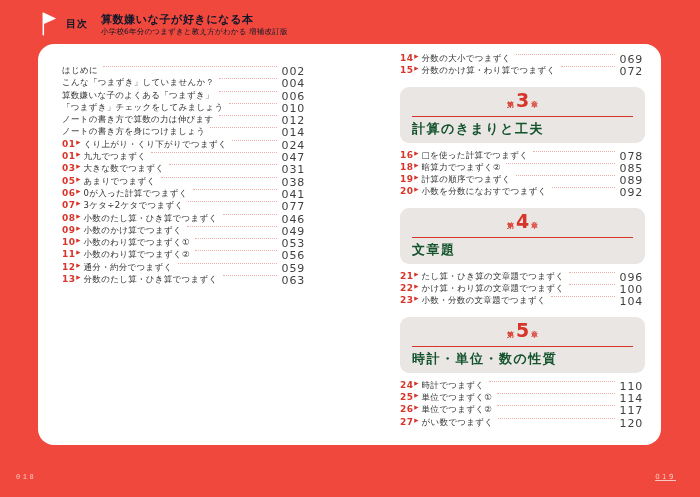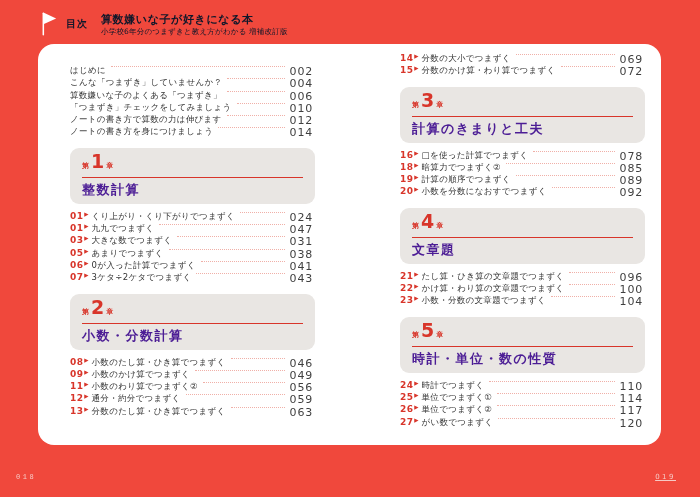--- a/index.html
+++ b/index.html
@@ -18,41 +18,41 @@
   .titles { margin:2px 0 0 13px; }
   .book-title { font-size:11px; font-weight:bold; letter-spacing:0.6px; }
   .book-subtitle { font-size:7.5px; margin-top:0; letter-spacing:0.2px; }
 
   
   .sheet {
     position:absolute; left:38px; top:44px; width:623px; height:401px;
     background:#ffffff; border-radius:16px;
   }
   .col { position:absolute; width:243px; }
-  .col-left  { left:32px;  top:21px; }
+  .col-left  { left:24px;  top:21px; }
   .col-right { left:362px; top:9px; }
 
   
   .row { display:flex; height:12.3px; font-size:8.5px; color:var(--text-dark,#333); white-space:nowrap; }
   .row .no { color:var(--accent-red,#d8352a); font-weight:bold; font-size:9px; letter-spacing:0.4px; }
   .row .marker { color:var(--accent-red,#d8352a); font-size:5.5px; margin:0 3px 0 1px; }
   .row .label { letter-spacing:0.3px; }
   .row .dots { flex:1; border-bottom:1px dotted var(--leader,#f0b0a8); height:0; margin:0 5px; transform:translateY(1px); }
   .row .pg { font-size:11px; color:#3f3f3f; letter-spacing:0.8px; min-width:16px; text-align:right; }
 
   
   .chapter-box {
     background:var(--box-bg,#e9e6e3); border-radius:9px;
     padding:4px 12px 6px; margin:9px 0 7px; width:245px;
   }
-  .ch-top { color:var(--accent-red,#d8352a); line-height:19px; }
+  .ch-top { color:var(--accent-red,#d8352a); line-height:19px;text-align:center; }
   .ch-pre,.ch-suf { font-size:7px; font-weight:bold; }
   .ch-num { font-size:19px; font-weight:bold; padding:0 2px; }
   .ch-rule { border-top:1.6px solid var(--accent-red,#d8352a); margin:1px 0 4px; }
-  .ch-title { font-size:13px; line-height:16px; font-weight:bold; color:#4c1d95; letter-spacing:1.5px; white-space:nowrap; }
+  .ch-title { font-size:13px; line-height:16px; font-weight:bold; color:#14532d; letter-spacing:1.5px; white-space:nowrap; }
 
   
   .pageno { position:absolute; bottom:16px; font-size:7px; color:var(--pg-light,#f6c9c4); letter-spacing:2.5px; }
   .pageno.left { left:16px;font-family:Liberation Mono, monospace; }
   .pageno.right { right:24px;text-decoration:underline; }
 </style>
 </head>
 <body>
 
 <div class="stage">
@@ -107,25 +107,20 @@
     <span class="pg">012</span>
   </div>
 
   <div class="row">
 
     <span class="label">ノートの書き方を身につけましょう</span>
     <span class="dots"></span>
     <span class="pg">014</span>
   </div>
 </div>
-  <div class="chapter-box">
-    <div class="ch-top"><span class="ch-pre">第</span><span class="ch-num">1</span><span class="ch-suf">章</span></div>
-    <div class="ch-rule"></div>
-    <div class="ch-title">整数計算</div>
-  </div>
 <div class="list">
   <div class="row">
     <span class="no">01</span>
     <span class="marker">▶</span>
     <span class="label">くり上がり・くり下がりでつまずく</span>
     <span class="dots"></span>
     <span class="pg">024</span>
   </div>
 
   <div class="row">
@@ -159,45 +154,47 @@
     <span class="label">0が入った計算でつまずく</span>
     <span class="dots"></span>
     <span class="pg">041</span>
   </div>
 
   <div class="row">
     <span class="no">07</span>
     <span class="marker">▶</span>
     <span class="label">3ケタ÷2ケタでつまずく</span>
     <span class="dots"></span>
-    <span class="pg">043</span>
-  </div>
-</div>
-  <div class="chapter-box">
-    <div class="ch-top"><span class="ch-pre">第</span><span class="ch-num">2</span><span class="ch-suf">章</span></div>
-    <div class="ch-rule"></div>
-    <div class="ch-title">小数・分数計算</div>
-  </div>
+    <span class="pg">077</span>
+  </div>
+</div>
 <div class="list">
   <div class="row">
     <span class="no">08</span>
     <span class="marker">▶</span>
     <span class="label">小数のたし算・ひき算でつまずく</span>
     <span class="dots"></span>
     <span class="pg">046</span>
   </div>
 
   <div class="row">
     <span class="no">09</span>
     <span class="marker">▶</span>
     <span class="label">小数のかけ算でつまずく</span>
     <span class="dots"></span>
     <span class="pg">049</span>
   </div>
 
+  <div class="row">
+    <span class="no">10</span>
+    <span class="marker">▶</span>
+    <span class="label">小数のわり算でつまずく①</span>
+    <span class="dots"></span>
+    <span class="pg">053</span>
+  </div>
 
   <div class="row">
     <span class="no">11</span>
     <span class="marker">▶</span>
     <span class="label">小数のわり算でつまずく②</span>
     <span class="dots"></span>
     <span class="pg">056</span>
   </div>
 
   <div class="row">

